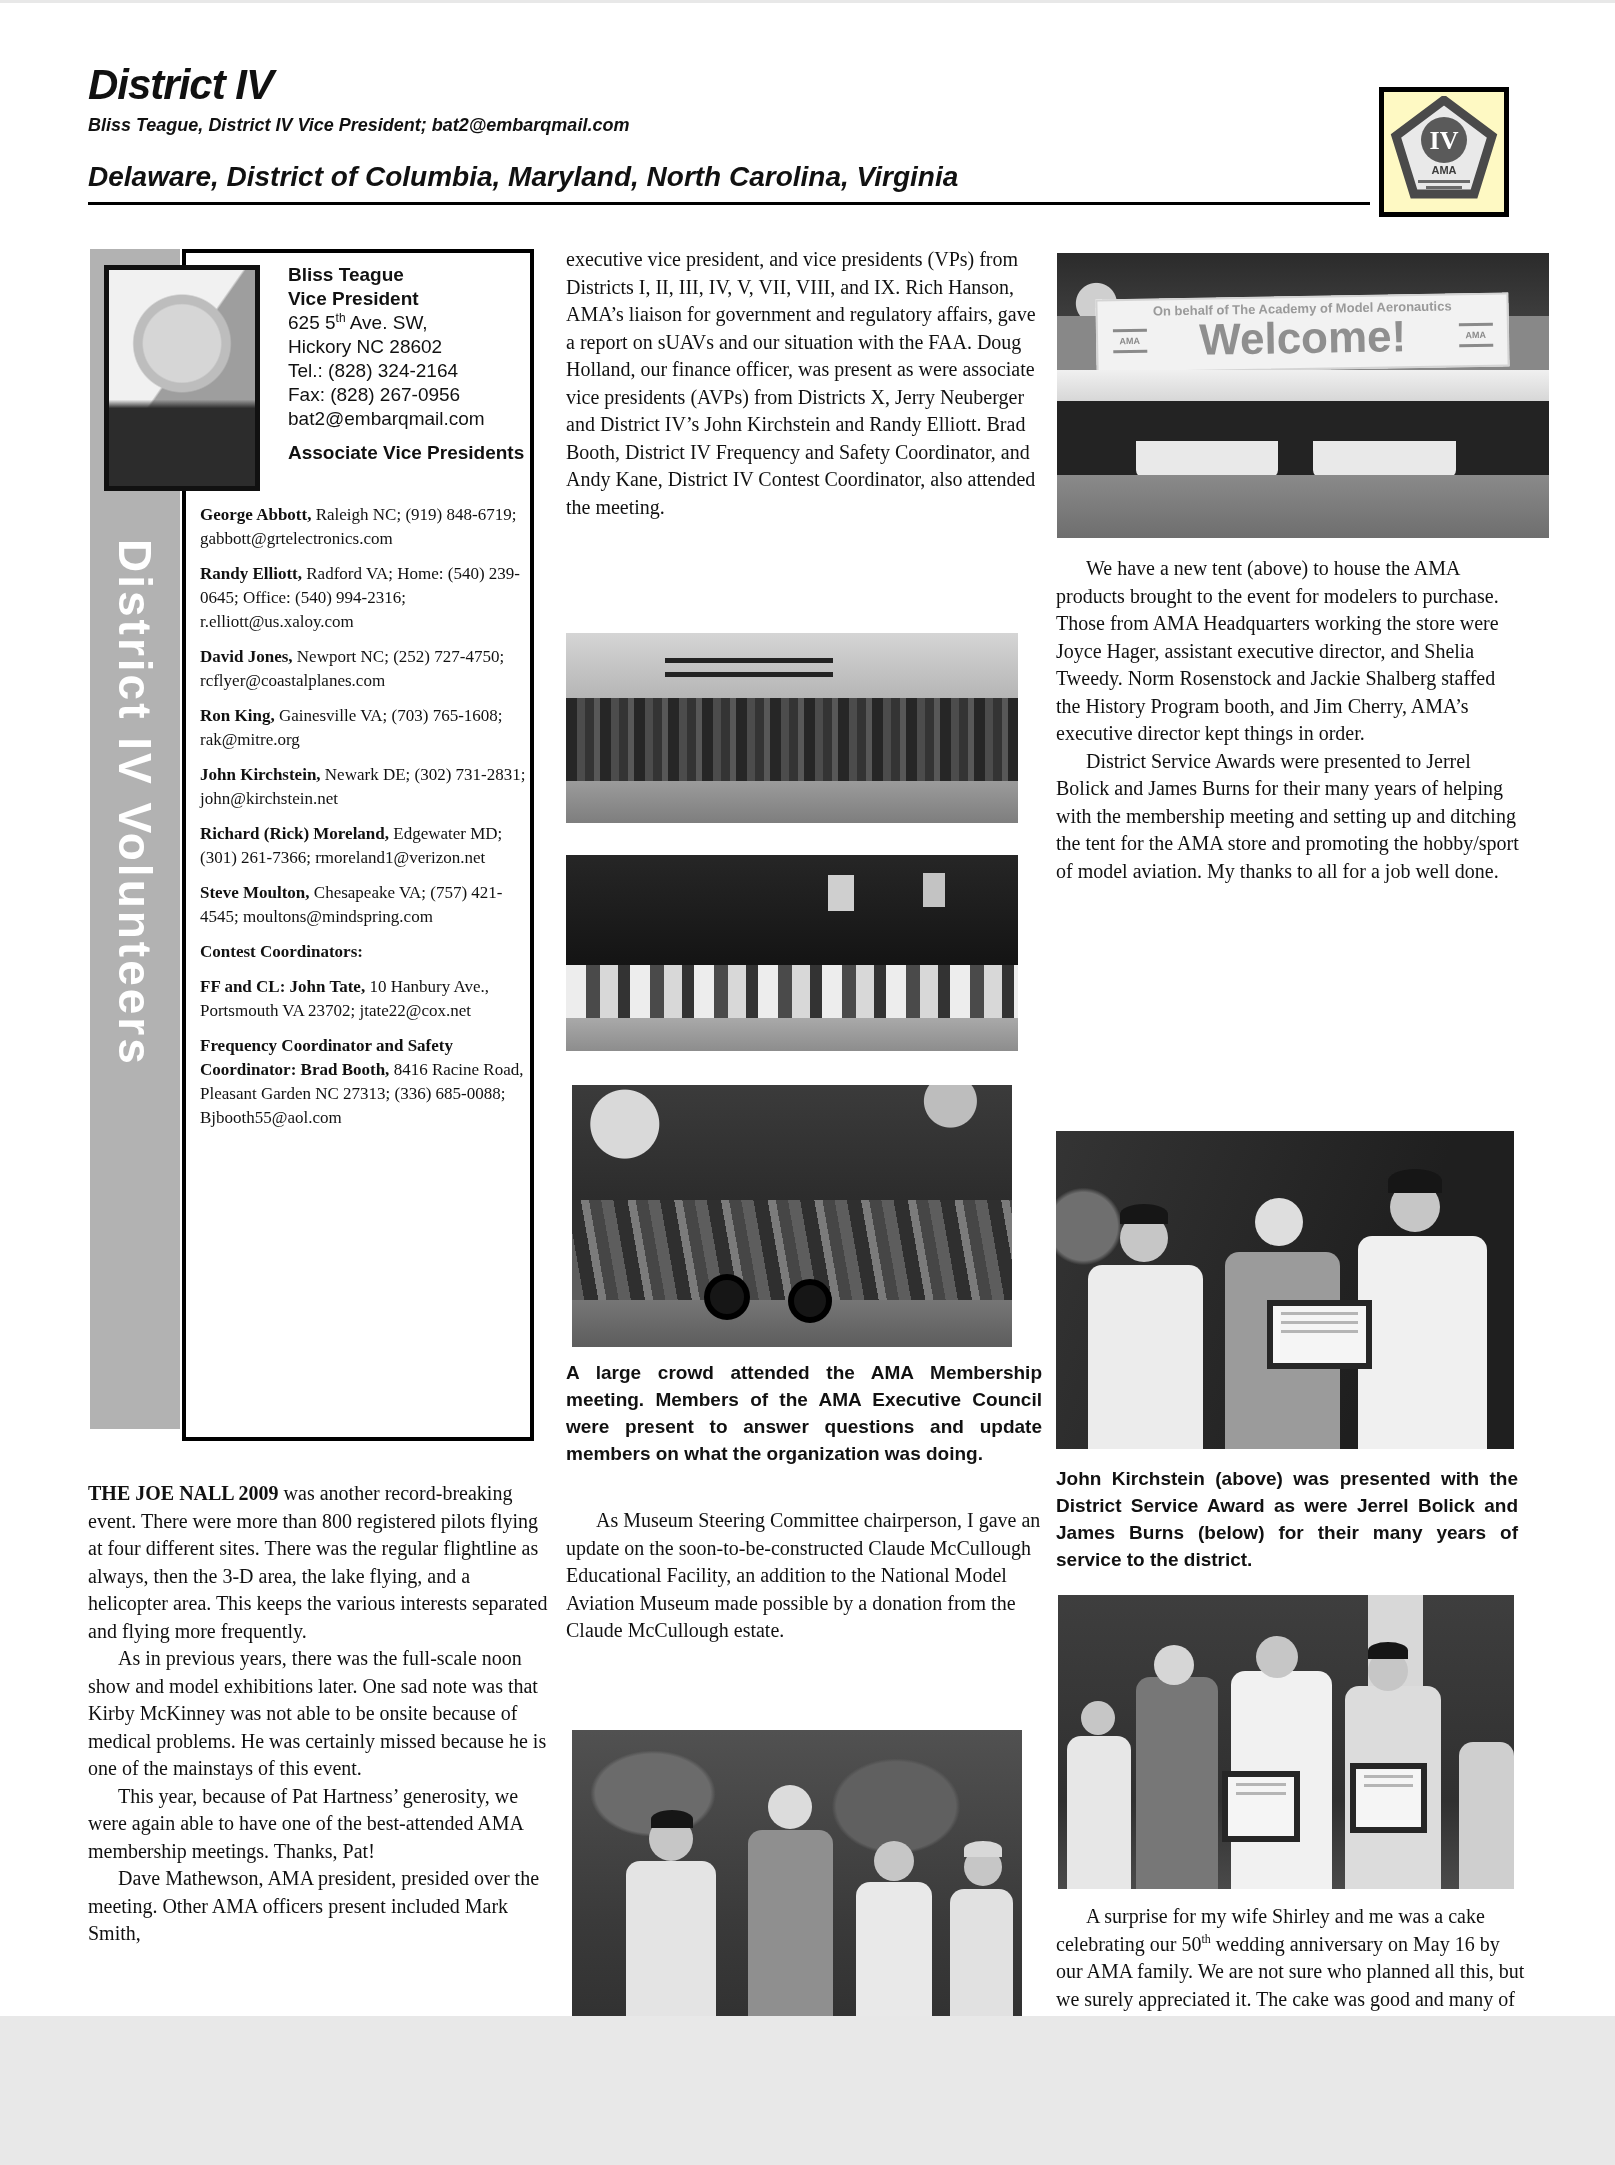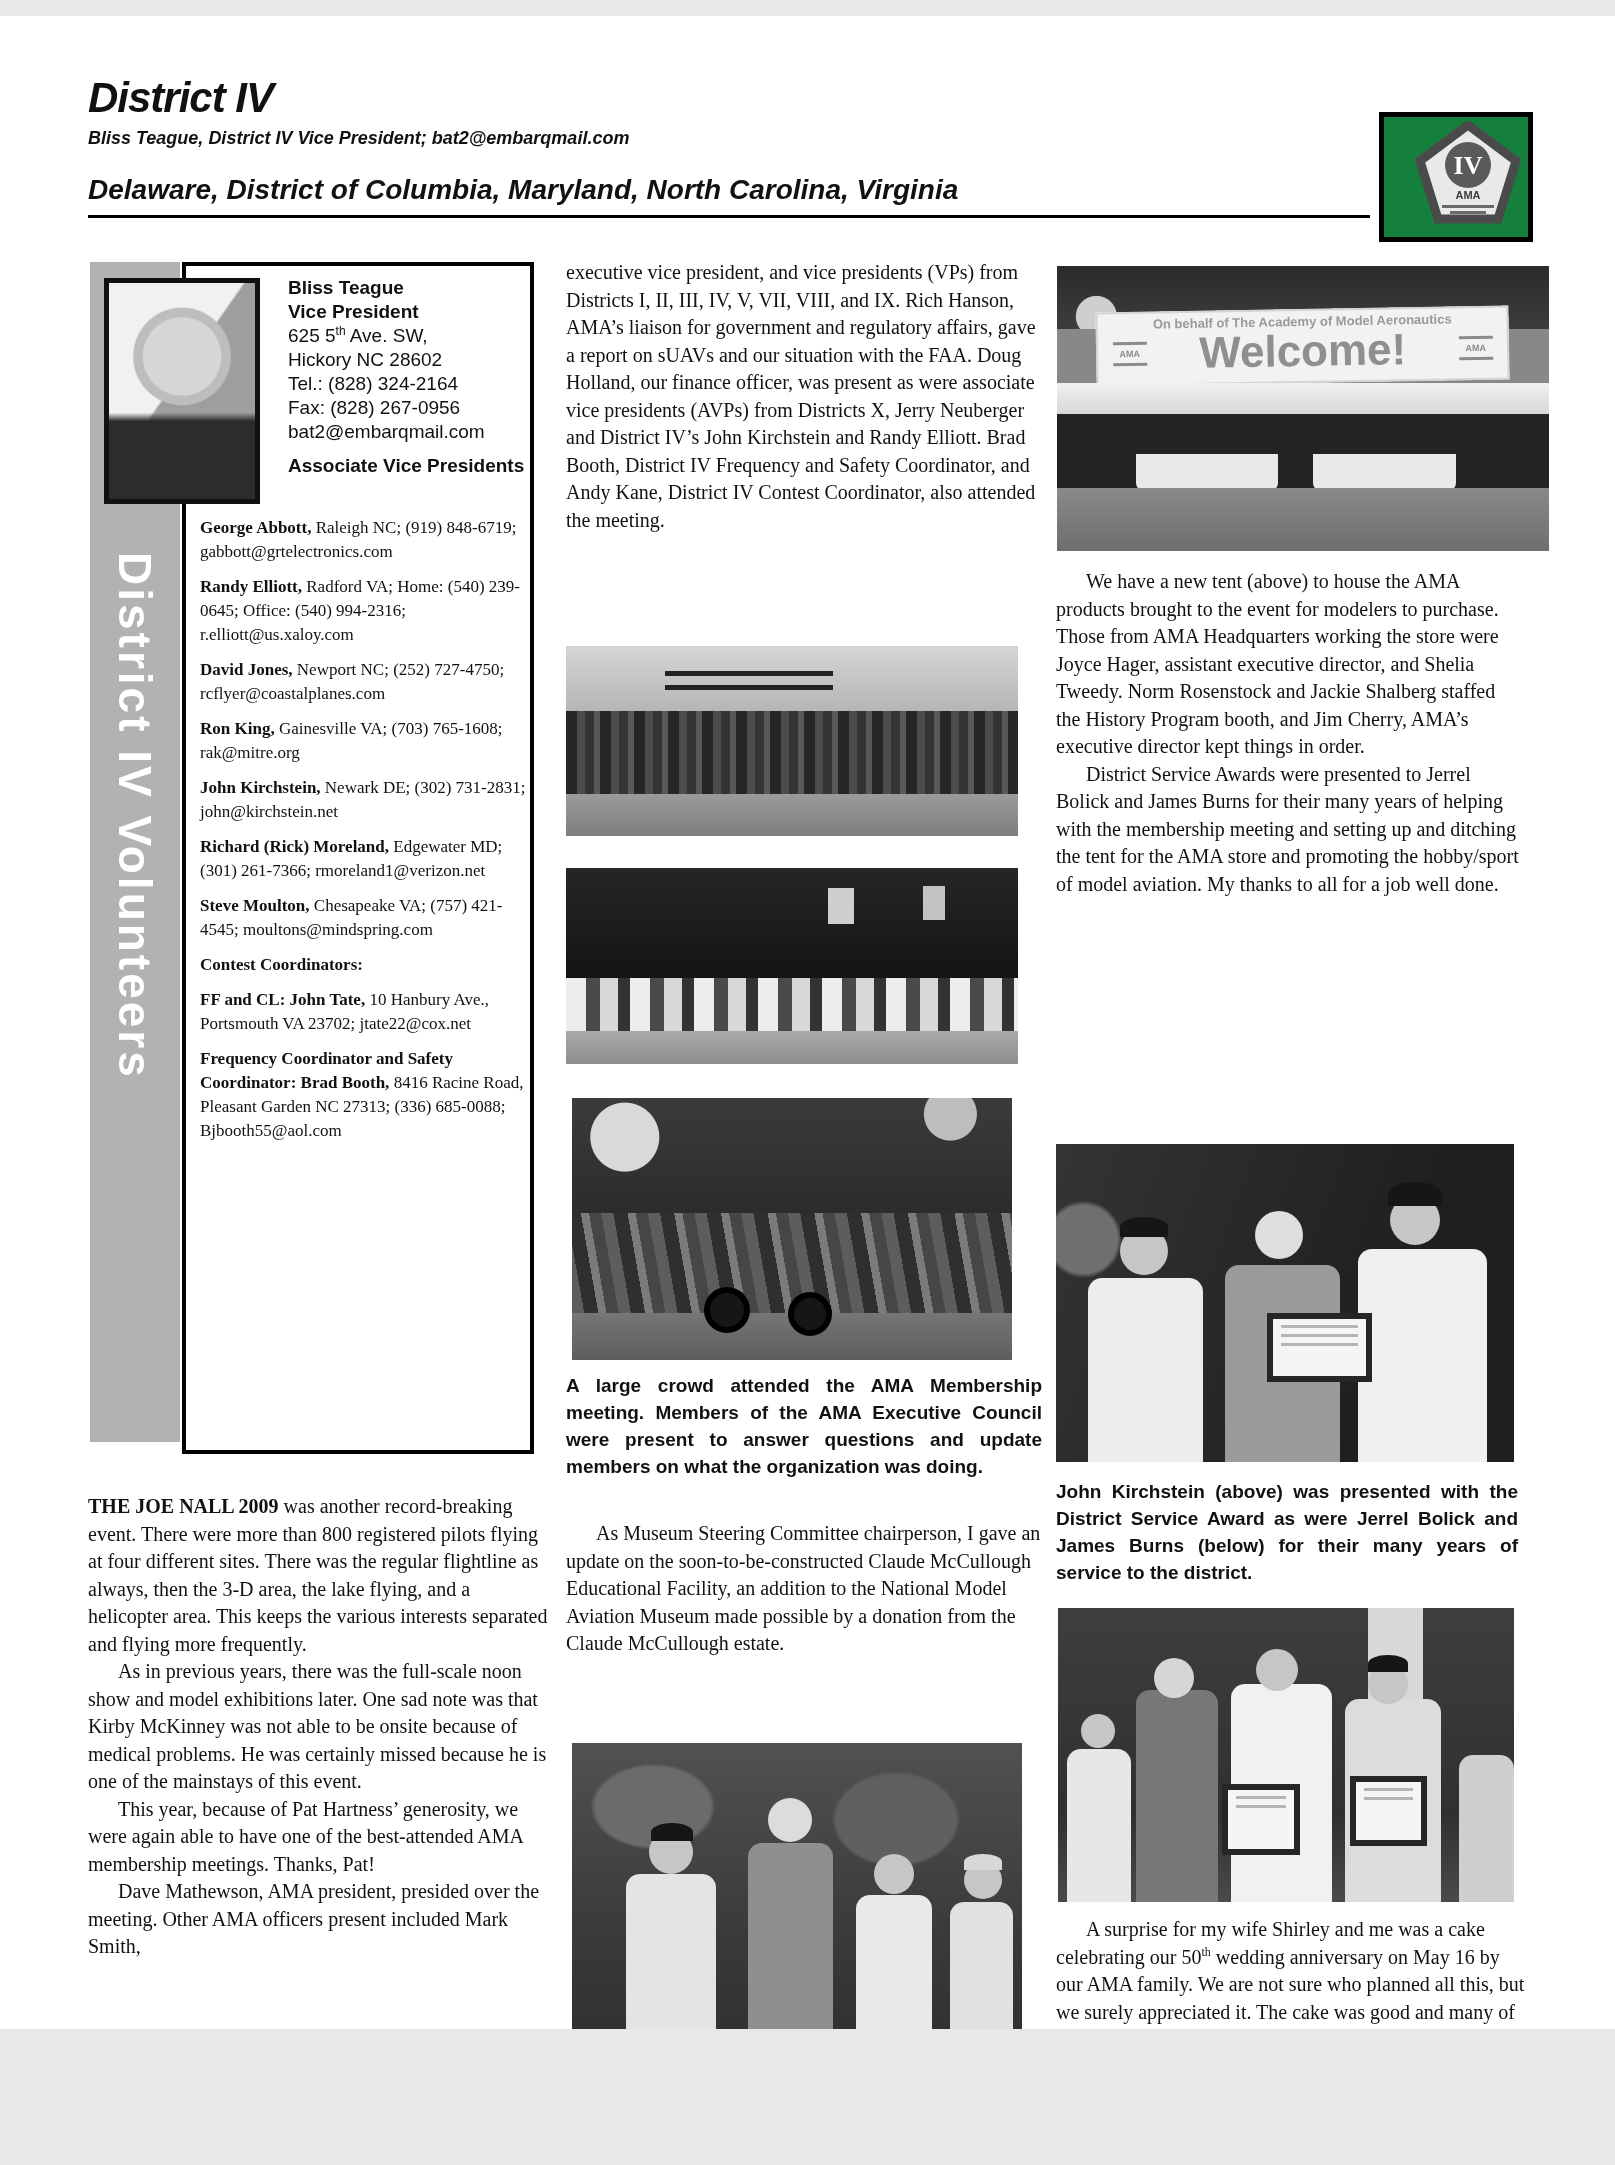--- a/index.html
+++ b/index.html
@@ -3,32 +3,32 @@
 <meta charset="utf-8">
 <style>
   :root{
     --sidebar_gray:#b2b2b2;
     --page_bg:#ffffff;
     --ink:#111111;
   }
   html,body{margin:0;padding:0;background:#e8e8e8;}
   .page{
     position:relative;width:1615px;height:2013px;background:var(--page_bg,#fff);
-    margin:16px auto;overflow:hidden;color:var(--ink,#111);
+    margin:3px auto;overflow:hidden;color:var(--ink,#111);
     font-family:"Liberation Serif", serif;
   }
   
   .hd-title{position:absolute;left:88px;top:58px;font-family:"Liberation Sans",sans-serif;
     font-weight:bold;font-style:italic;font-size:42px;letter-spacing:-1px;}
   .hd-byline{position:absolute;left:88px;top:112px;font-family:"Liberation Sans",sans-serif;
     font-weight:bold;font-style:italic;font-size:18px;}
   .hd-region{position:absolute;left:88px;top:158px;font-family:"Liberation Sans",sans-serif;
     font-weight:bold;font-style:italic;font-size:28px;}
   .hd-rule{position:absolute;left:88px;top:199px;width:1282px;height:3px;background:#000;}
-  .logo-box{position:absolute;left:1379px;top:96px;width:120px;height:120px;border:5px solid #000;background:#15803d;padding-left:24px;}
+  .logo-box{position:absolute;left:1379px;top:84px;width:120px;height:120px;border:5px solid #000;background:#fef9c3;}
   .logo-box svg{display:block;margin:4px auto 0;}
   
   .gray-bar{position:absolute;left:90px;top:246px;width:90px;height:1180px;background:var(--sidebar_gray,#b2b2b2);}
   .vertical-label{position:absolute;left:90px;top:536px;width:90px;height:890px;
     writing-mode:vertical-rl;line-height:90px;color:#fff;
     font-family:"Liberation Sans",sans-serif;font-weight:bold;font-size:46px;letter-spacing:3px;}
   .info-box{position:absolute;left:182px;top:246px;width:352px;height:1192px;border:4px solid #000;background:#fff;box-sizing:border-box;}
   .portrait{position:absolute;left:104px;top:262px;width:156px;height:226px;border:5px solid #111;box-sizing:border-box;
     background:
       linear-gradient(transparent 0 60%, #2c2c2c 64% 100%),

